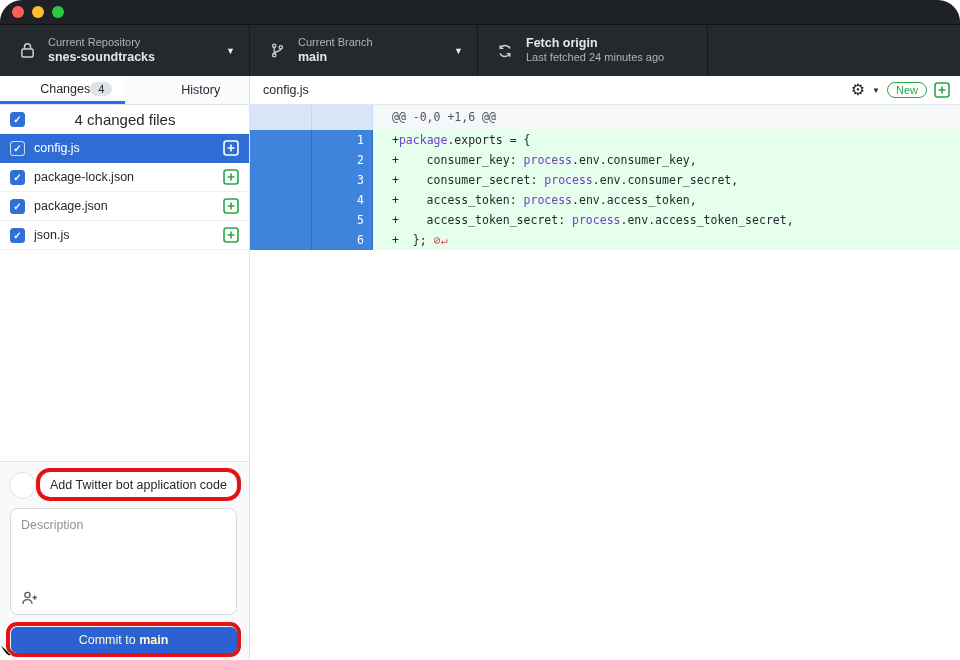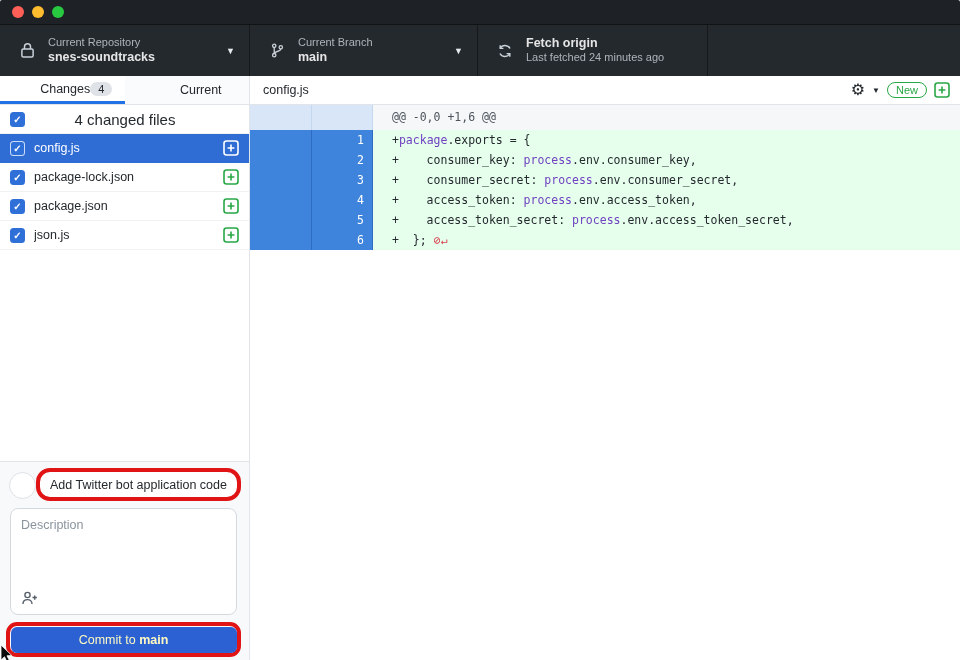--- a/index.html
+++ b/index.html
@@ -1,17 +1,17 @@
 <!DOCTYPE html>
 <html style="--sel: #2f6cd4; --cbx: #2f6fd8; --gutter: #3e84dc; --addbg: #e6ffec; --annot: #e01414; --btn: #2b61d2; --underline: #2272e5; --green: #28a745; --purple: #6f42c1; --nlred: #d73a49;"><head>
 <meta charset="utf-8">
 <style>
   * { margin:0; padding:0; box-sizing:border-box; }
   html,body { width:960px; height:660px; background:#fff; font-family:"Liberation Sans",sans-serif; overflow:hidden; }
-  .window { position:relative; width:960px; height:660px; border-radius:2px; overflow:hidden; background:#fff; }
+  .window { position:relative; width:960px; height:660px; border-radius:22px; overflow:hidden; background:#fff; }
 
   
   .titlebar { position:absolute; left:0; top:0; width:100%; height:25px; background:#1e2227; display:flex; align-items:center; padding-left:12px; gap:8px; border-bottom:1px solid #101214; }
   .tl-dot { width:12px; height:12px; border-radius:50%; }
   .tl-red { background:#ff5f57; }
   .tl-yellow { background:#febc2e; }
   .tl-green { background:#28c840; }
 
   
   .toolbar { position:absolute; left:0; top:25px; width:100%; height:51px; background:#24292e; display:flex; }
@@ -144,21 +144,21 @@
     <div style="flex:1;"></div>
   </div>
 
   <div class="sidebar">
     <div class="tabs">
       <div class="tab active">
         <span>Changes</span>
         <span class="badge">4</span>
       </div>
       <div class="tab">
-        <span>Current</span>
+        <span>History</span>
       </div>
     </div>
 
     <div class="filelist">
       <div class="frow head">
         <span class="cb">✓</span>
         <span class="hlabel">4 changed files</span>
         <span class="spacer"></span>
       </div>
       <div id="file-rows">

